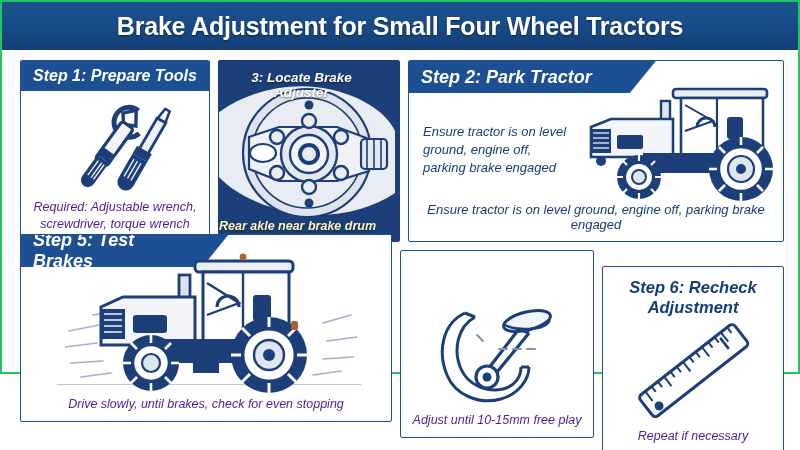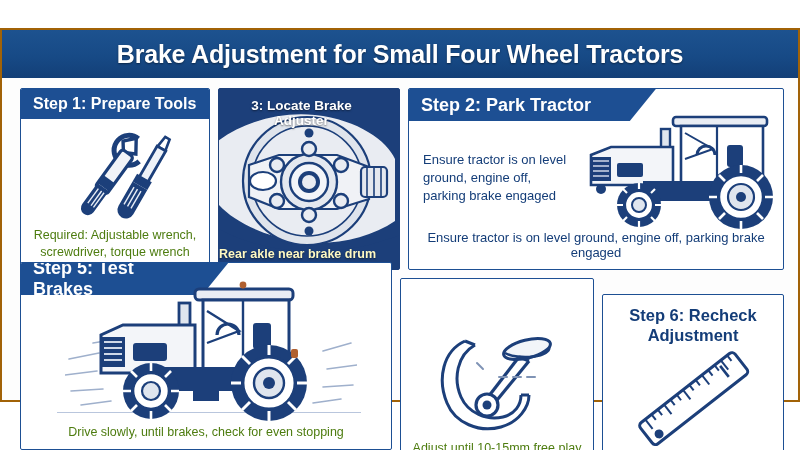--- a/index.html
+++ b/index.html
@@ -6,22 +6,21 @@
   body{
     width:800px;height:450px;overflow:hidden;
     background:#ffffff;
     font-family:"Liberation Sans",sans-serif;
     -webkit-font-smoothing:antialiased;
   }
   .poster{
     position:relative;width:800px;height:374px;
     background:#fdfdfd;
     box-sizing:border-box;
-    border:2px solid #a16207;
-    margin-top:28px;
+    border:2px solid #22c55e;
   }
 
   
   .header{
     position:absolute;left:0;top:0;width:100%;height:48px;
     background:linear-gradient(180deg,#1d528f 0%,#174a86 55%,#133f77 100%);
     display:flex;align-items:center;justify-content:center;
   }
   .header-title{
     color:#ffffff;font-size:25px;font-weight:bold;letter-spacing:-0.2px;
@@ -30,20 +29,21 @@
   }
 
   
   .grid{position:absolute;left:0;top:48px;width:800px;height:400px;}
   .card{
     position:absolute;box-sizing:border-box;
     background:#ffffff;
     border:1.6px solid #1d4f93;
     border-radius:2px;
     overflow:hidden;
+    font-style:italic;
   }
   .card.dark{background:#1c3f7a;border-color:#1c3f7a;}
 
   
   #card-1{left:18px;top:10px;width:190px;height:182px;}
   #card-2{left:216px;top:10px;width:182px;height:182px;}
   #card-3{left:406px;top:10px;width:376px;height:182px;}
   
   #card-4{left:18px;top:184px;width:372px;height:188px;}
   #card-5{left:398px;top:200px;width:194px;height:188px;}
@@ -71,21 +71,21 @@
   }
   .title-overlay{
     color:#ffffff;font-weight:bold;font-size:13.5px;
     text-align:center;padding:9px 21px 0 6px;
     position:relative;z-index:4;
     text-shadow:0 1px 2px rgba(0,0,0,.5);
   }
 
   
   .caption{
-    color:#4d7c0f;font-size:12.5px;line-height:1.32;
+    color:#4c1d95;font-size:12.5px;line-height:1.32;
     text-align:center;
   }
   .caption-bottom{
     position:absolute;left:0;right:0;bottom:9px;padding:0 10px;
   }
   .caption-onblue{
     color:#fef9c3;font-size:12.5px;font-weight:600;text-align:left;
     position:absolute;left:0;right:0;bottom:8px;z-index:4;
     text-shadow:0 1px 2px rgba(0,0,0,.5);
   }

